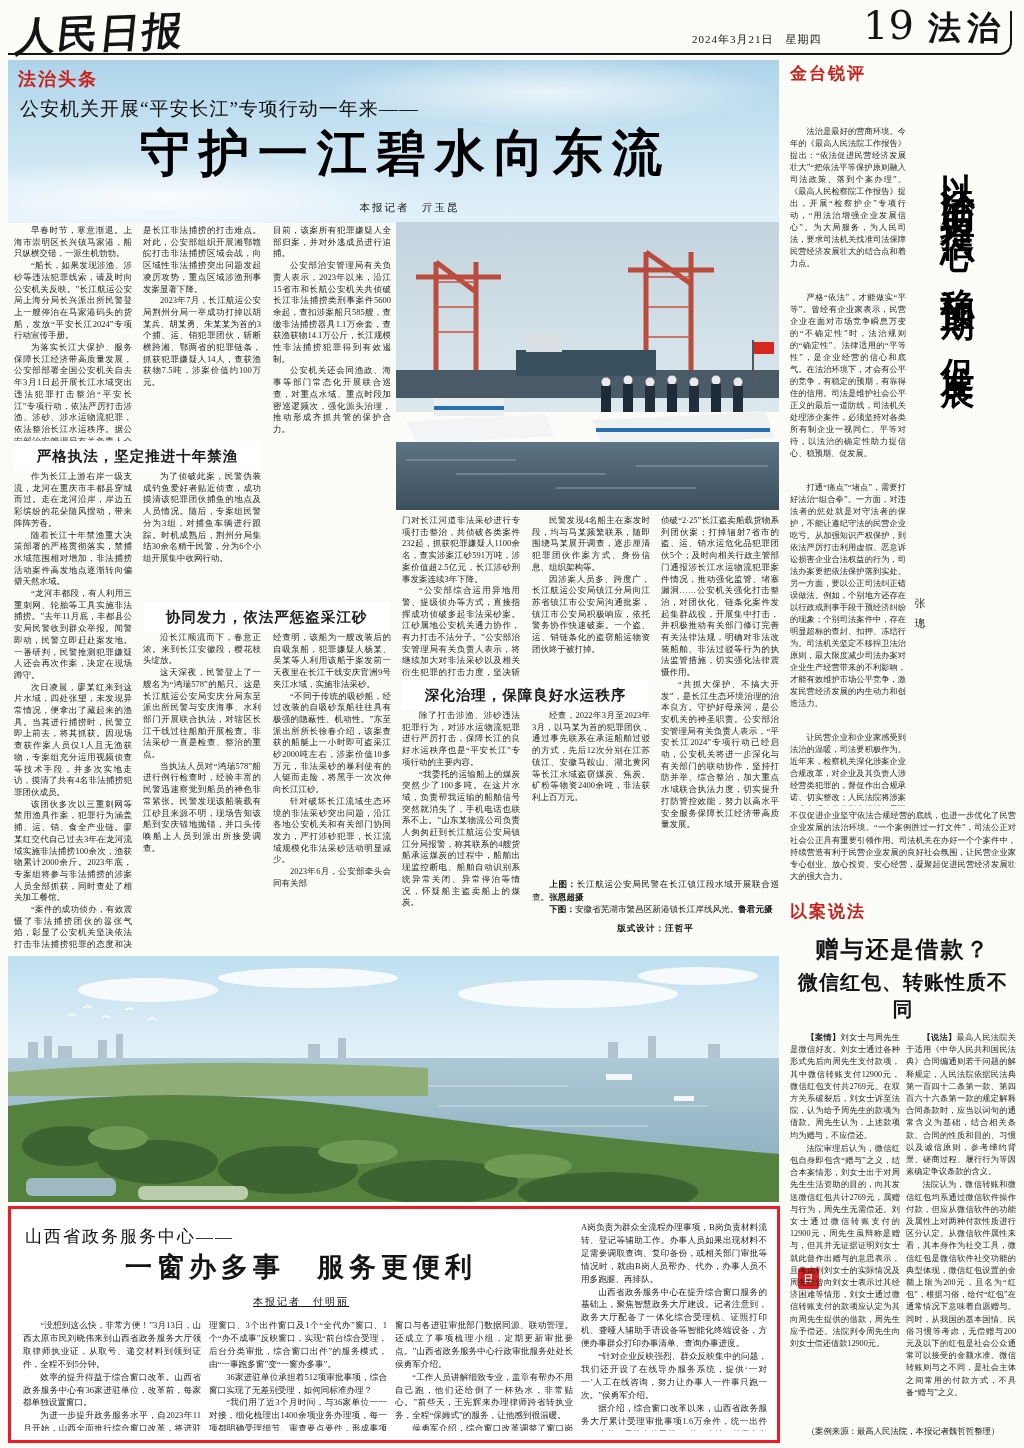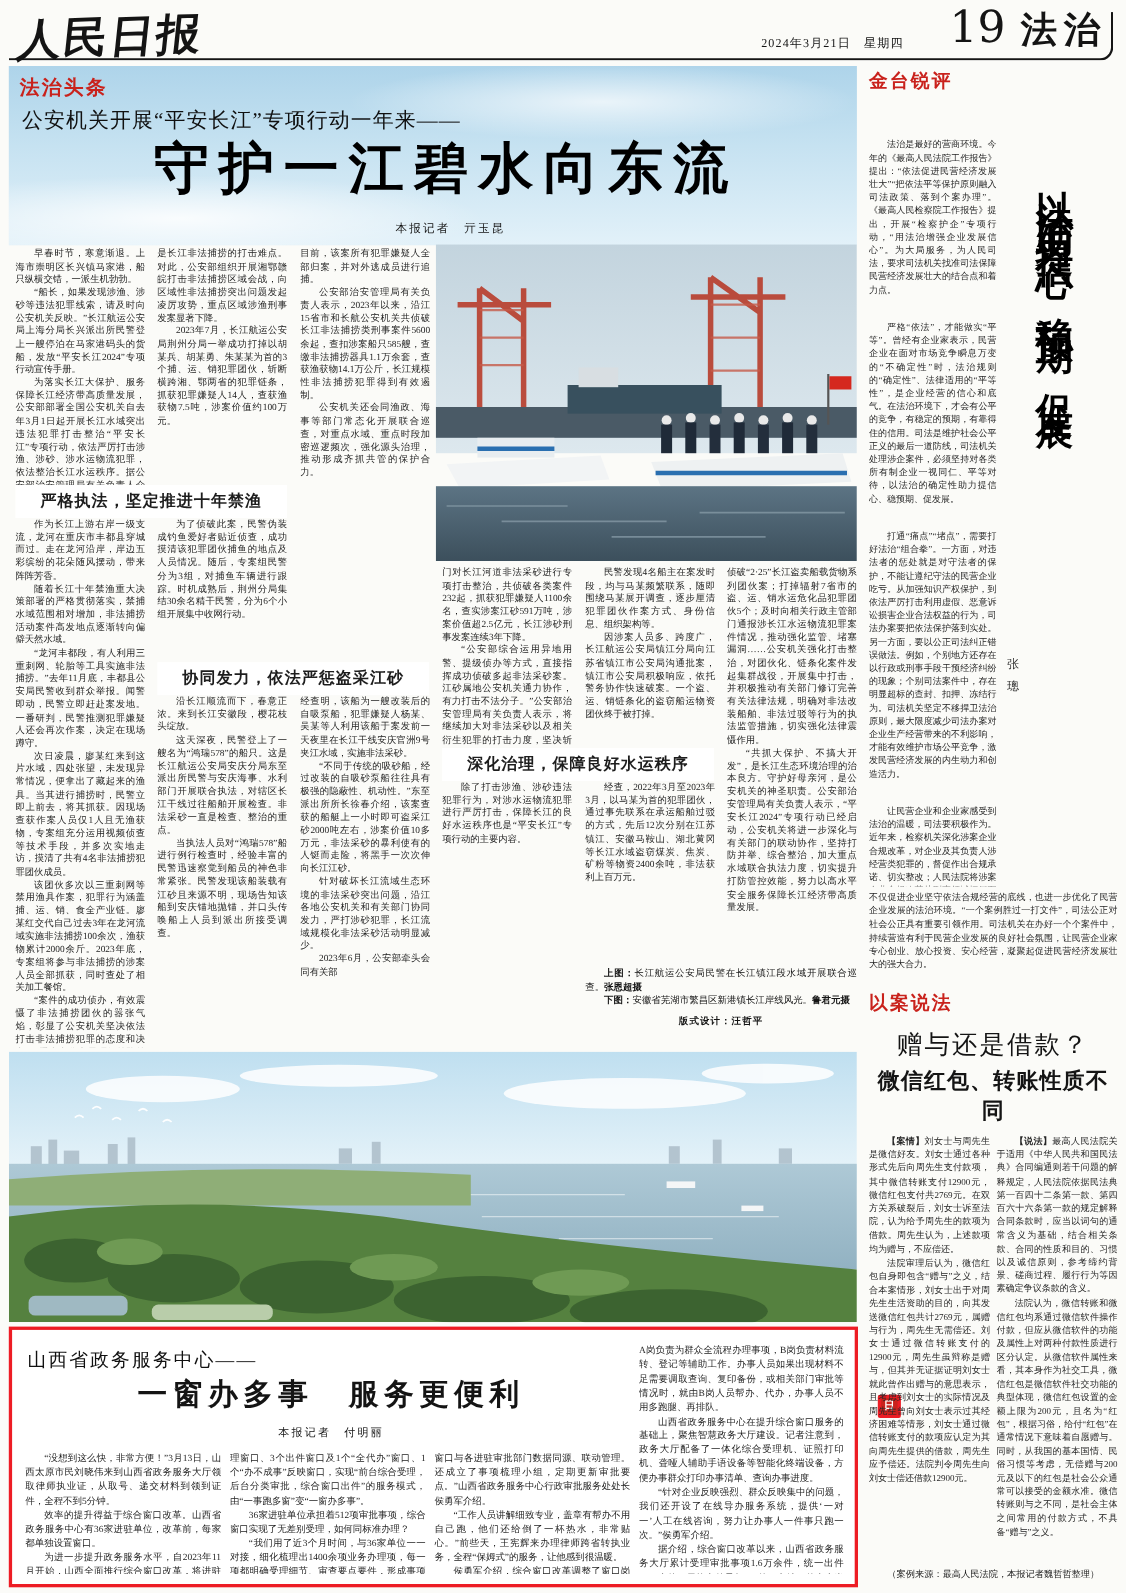--- a/index.html
+++ b/index.html
@@ -50,33 +50,33 @@
   .jt-body{position:absolute;left:790px;top:104px;width:116px;height:702px;overflow:hidden;
            font-size:8.2px;line-height:12px;color:#262626;}
   .jt-body p{margin-bottom:1px;margin-top:22px;}
   .jt-vtitle{position:absolute;left:934px;top:146px;height:672px;writing-mode:vertical-rl;
              font-size:34px;font-weight:700;letter-spacing:9px;color:#000;}
   .jt-author{position:absolute;left:912px;top:588px;writing-mode:vertical-rl;font-size:11px;letter-spacing:5px;color:#333;}
   .jt-tail{position:absolute;left:790px;top:810px;width:226px;height:76px;overflow:hidden;
            font-size:8.2px;line-height:12.3px;color:#262626;text-align:justify;}
   
   .ya-tag{position:absolute;left:790px;top:900px;}
-  .ya-t1{position:absolute;left:790px;top:934px;width:226px;text-align:center;font-size:23px;font-weight:400;letter-spacing:2px;}
+  .ya-t1{position:absolute;left:790px;top:934px;width:226px;text-align:center;font-size:23px;font-weight:700;letter-spacing:2px;}
   .ya-t2{position:absolute;left:790px;top:969px;width:226px;text-align:center;font-size:20px;font-weight:700;letter-spacing:1px;}
   .ya-col{position:absolute;top:1032px;width:110px;height:390px;overflow:hidden;
           font-size:8.2px;line-height:12.2px;color:#262626;}
   .ya-col p{margin-bottom:1px;}
   .ya-src{position:absolute;left:790px;top:1426px;width:226px;font-size:8.4px;text-align:center;color:#1a1a1a;}
   .lead{font-weight:700;}
   
   .box{position:absolute;left:8px;top:1206px;width:766px;height:231px;border:3px solid #ed1c24;background:#fff;}
   .bx-kicker{position:absolute;left:14px;top:16px;font-size:17px;letter-spacing:2px;color:#111;}
   .bx-title{position:absolute;left:40px;top:40px;width:500px;text-align:center;
             font-size:27px;font-weight:900;letter-spacing:5px;}
-  .bx-byline{position:absolute;left:40px;top:86px;width:500px;text-align:center;font-size:10px;letter-spacing:2px;}
+  .bx-byline{position:absolute;left:40px;top:86px;width:500px;text-align:center;font-size:10px;letter-spacing:2px;text-decoration:underline;}
   .bx-col{position:absolute;overflow:hidden;font-size:8.6px;line-height:12.9px;color:#1d1d1d;}
   .b1{left:12px;top:110px;width:178px;height:112px;}
   .b2{left:198px;top:110px;width:178px;height:112px;}
   .b3{left:384px;top:110px;width:178px;height:112px;}
   .b4{left:570px;top:12px;width:186px;height:210px;}
 </style>
 </head>
 <body>
 
 <div class="hdr-rule"></div>
@@ -218,20 +218,21 @@
       </div>
     </div>
     <div class="acol" style="left: 402px; top: 515px; width: 118px; height: 437px;">
       <div class="seg" style="height: 165px;">
         <p class="cont">门对长江河道非法采砂进行专项打击整治，共侦破各类案件232起，抓获犯罪嫌疑人1100余名，查实涉案江砂591万吨，涉案价值超2.5亿元，长江涉砂刑事发案连续3年下降。</p>
         <p>“公安部综合运用异地用警、提级侦办等方式，直接指挥成功侦破多起非法采砂案。江砂属地公安机关通力协作，有力打击不法分子。”公安部治安管理局有关负责人表示，将继续加大对非法采砂以及相关衍生犯罪的打击力度，坚决斩断非法采砂黑色产业链条。</p>
       </div>
       <div class="subhead">深化治理，保障良好水运秩序</div>
       <div class="seg" style="height: 242px;">
         <p>除了打击涉渔、涉砂违法犯罪行为，对涉水运物流犯罪进行严厉打击，保障长江的良好水运秩序也是“平安长江”专项行动的主要内容。</p>
+        <p>“我委托的运输船上的煤炭突然少了100多吨。在这片水域，负责帮我运输的船舶信号突然就消失了，手机电话也联系不上。”山东某物流公司负责人匆匆赶到长江航运公安局镇江分局报警，称其联系的4艘货船承运煤炭的过程中，船舶出现监控断电、船舶自动识别系统异常关闭、异常停泊等情况，怀疑船主盗卖船上的煤炭。</p>
       </div>
     </div>
     <div class="acol" style="left: 532px; top: 515px; width: 118px; height: 361px;">
       <div class="seg" style="height: 165px;">
         <p>民警发现4名船主在案发时段，均与马某频繁联系，随即围绕马某展开调查，逐步厘清犯罪团伙作案方式、身份信息、组织架构等。</p>
         <p>因涉案人员多、跨度广，长江航运公安局镇江分局向江苏省镇江市公安局沟通批案，镇江市公安局积极响应，依托警务协作快速破案。一个盗、运、销链条化的盗窃船运物资团伙终于被打掉。</p>
       </div>
       <div style="height: 30px;"></div>
       <div class="seg" style="height: 166px;">
         <p>经查，2022年3月至2023年3月，以马某为首的犯罪团伙，通过事先联系在承运船舶过驳的方式，先后12次分别在江苏镇江、安徽马鞍山、湖北黄冈等长江水域盗窃煤炭、焦炭、矿粉等物资2400余吨，非法获利上百万元。</p>

